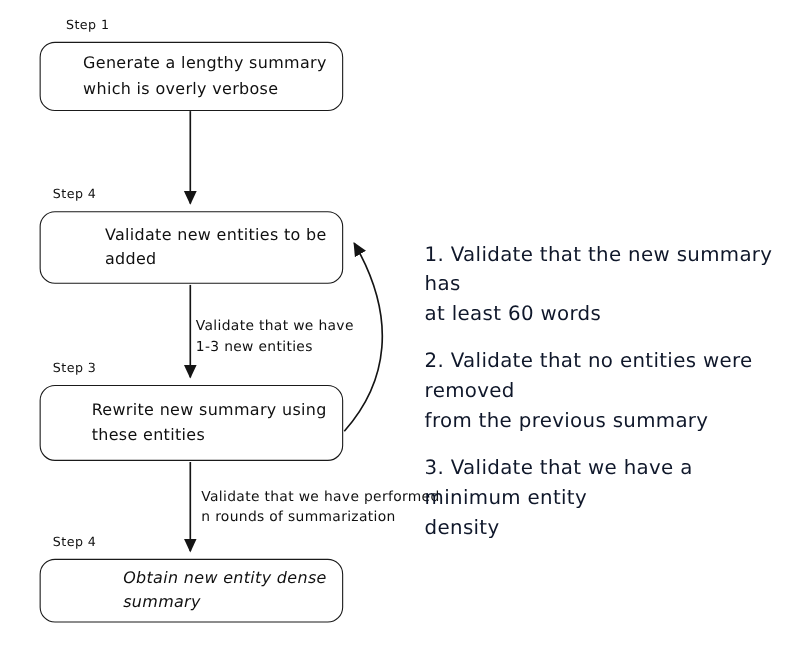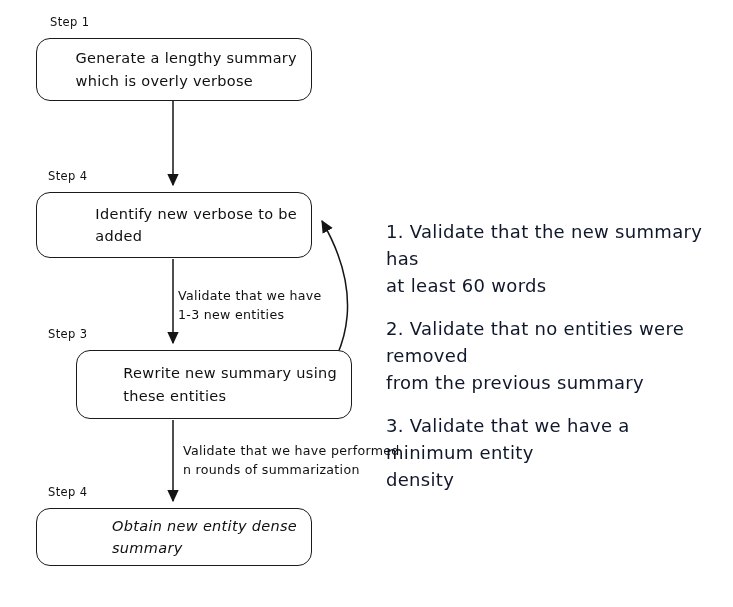--- a/index.html
+++ b/index.html
@@ -78,24 +78,24 @@
     letter-spacing: 0.3px;
     color: #0f172a;
     margin-bottom: 16px;
     white-space: pre-line;
   }
   .side-item:last-child { margin-bottom: 13px; }
 
   
   #node-1 { left: 36px;  top: 38px;  width: 276px; height: 63px; }
   #node-2 { left: 36px;  top: 192px; width: 276px; height: 66px; }
-  #node-3 { left: 36px;  top: 350px; width: 276px; height: 69px; margin-left: 40px; }
+  #node-3 { left: 36px;  top: 350px; width: 276px; height: 69px; }
   #node-4 { left: 36px;  top: 508px; width: 276px; height: 58px; font-style: italic; }
 
-  #label-1 { left: 50px; top: 15px; }
+  #label-1 { left: 60px; top: 15px; }
   #label-2 { left: 48px; top: 169px; }
   #label-3 { left: 48px; top: 327px; }
   #label-4 { left: 48px; top: 485px; }
 
   #edge-label-1 { left: 178px; top: 287px; }
   #edge-label-2 { left: 183px; top: 442px; }
 </style>
 </head>
 <body>
 
@@ -118,21 +118,21 @@
   </svg>
 
   <div class="step-label" id="label-1">Step 1</div>
   <div class="node" id="node-1">
     <div class="node-text">Generate a lengthy summary
 which is overly verbose</div>
   </div>
 
   <div class="step-label" id="label-2">Step 4</div>
   <div class="node" id="node-2">
-    <div class="node-text">Identify new verbose to be
+    <div class="node-text">Validate new entities to be
 added</div>
   </div>
 
   <div class="step-label" id="label-3">Step 3</div>
   <div class="node" id="node-3">
     <div class="node-text">Rewrite new summary using
 these entities</div>
   </div>
 
   <div class="step-label" id="label-4">Step 4</div>

